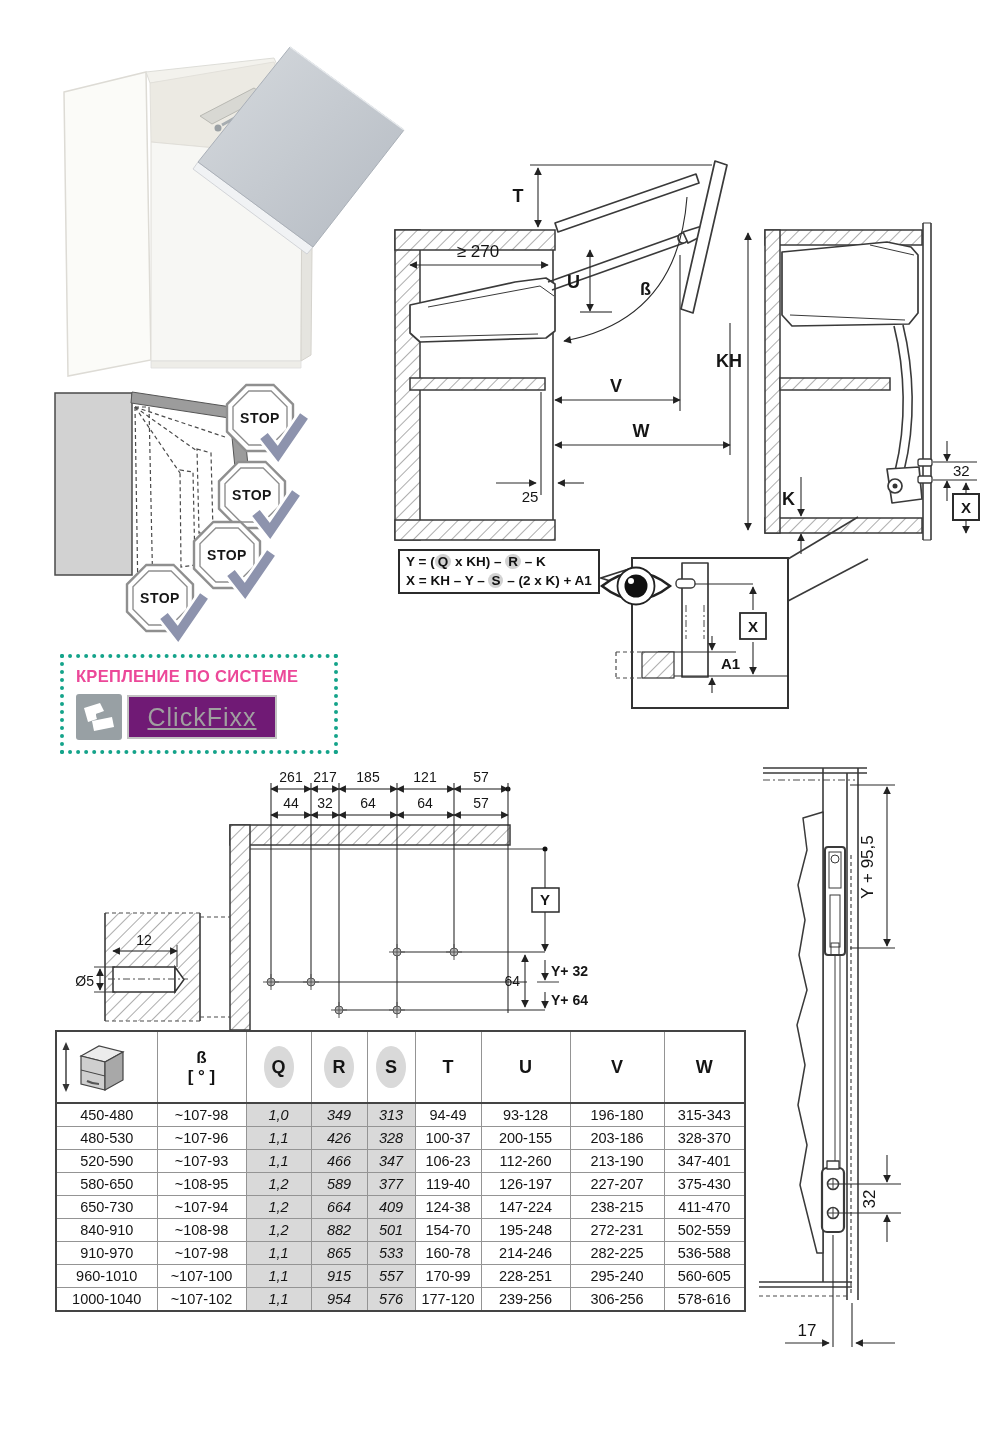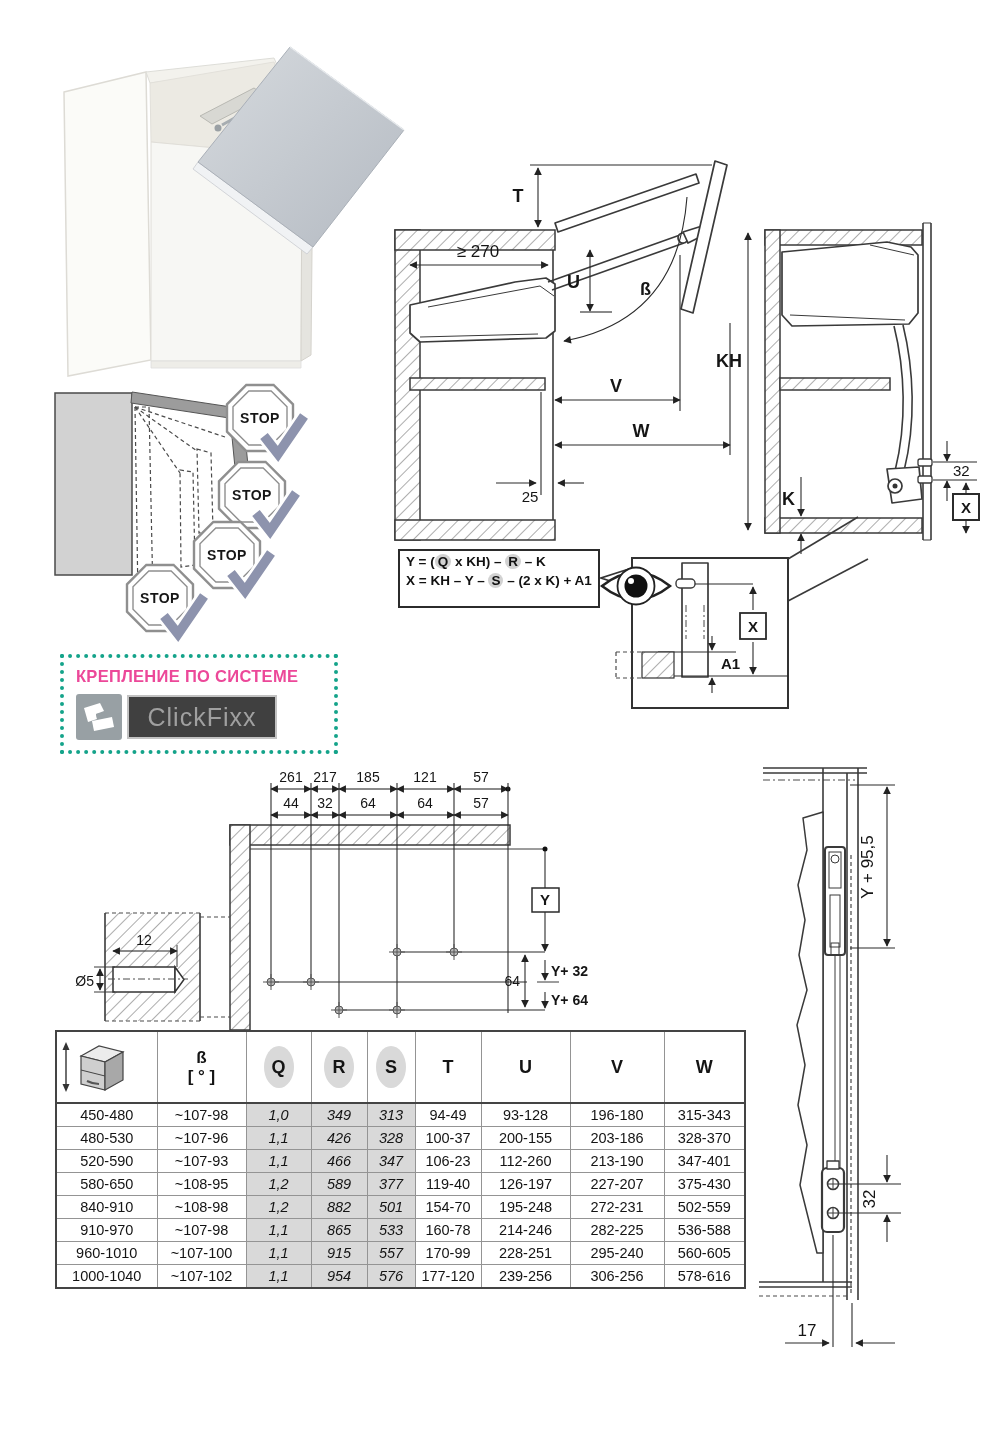--- a/index.html
+++ b/index.html
@@ -17,27 +17,27 @@
   .end{text-anchor:end;}
   .ln{stroke:#3a3a3a;stroke-width:1.6;fill:none;}
   .thin{stroke:#3a3a3a;stroke-width:1;fill:none;}
   .dim{stroke:#2b2b2b;stroke-width:1.1;fill:none;}
   .dsh{stroke:#4a4a4a;stroke-width:1.2;fill:none;stroke-dasharray:4 3;}
   .ddot{stroke:#4a4a4a;stroke-width:1;fill:none;stroke-dasharray:7 3 2 3;}
   .part{fill:#fff;stroke:#3a3a3a;stroke-width:1.7;stroke-linejoin:round;}
   .hwM{fill:url(#hM);stroke:#3a3a3a;stroke-width:1.5;}
   .hwD{fill:url(#hD);stroke:#3a3a3a;stroke-width:1.5;}
   
-  #formula{left:398px;top:549px;border:2px solid #2b2b2b;padding:1px 6px 16px;font-size:13.5px;font-weight:bold;line-height:19px;white-space:nowrap;background:#fff;color:#111;}
+  #formula{left:398px;top:549px;border:2px solid #2b2b2b;padding:1px 6px 2px;font-size:13.5px;font-weight:bold;line-height:19px;white-space:nowrap;background:#fff;color:#111;}
   .circ{background:#d2d2d2;border-radius:50%;padding:0 3px;}
   
   #cfx{left:60px;top:654px;width:250px;border:4px dotted #14a38a;padding:9px 8px 10px 12px;background:#fff;}
   .cf-title{font-size:16.5px;font-weight:bold;letter-spacing:.3px;color:#ec4899;}
   .cf-row{display:flex;align-items:center;margin-top:8px;}
-  .cf-brand{width:146px;height:40px;border:2px solid #c2c2c2;margin-left:5px;display:flex;align-items:center;justify-content:center;font-size:25px;color:#a0a0a0;letter-spacing:1px;background:#404040;}
+  .cf-brand{width:146px;height:40px;border:2px solid #c2c2c2;margin-left:5px;display:flex;align-items:center;justify-content:center;font-size:25px;color:#a0a0a0;letter-spacing:1px;background:#701a75;text-decoration:underline;}
   
   #dim-table{position:absolute;left:55px;top:1030px;border-collapse:collapse;table-layout:fixed;width:690px;border:2px solid #444;}
   #dim-table th,#dim-table td{border:1px solid #949494;text-align:center;padding:0;color:#141414;}
   #dim-table thead th{height:70px;font-weight:bold;border-bottom:2.5px solid #444;background:#fff;}
   #dim-table tbody td{height:22px;font-size:14.5px;border-top:1.5px solid #5a5a5a;}
   .qrs{background:#d9d9d9;font-style:italic;}
   .ell{display:inline-block;width:30px;height:42px;line-height:42px;border-radius:50%;background:#d9d9d9;font-size:18px;}
   .hletter{font-size:18px;}
   .betah{font-size:17px;line-height:19px;}
 </style>
@@ -526,20 +526,31 @@
           <td>~108-95</td>
           <td class="qrs">1,2</td>
           <td class="qrs">589</td>
           <td class="qrs">377</td>
           <td>119-40</td>
           <td>126-197</td>
           <td>227-207</td>
           <td>375-430</td>
         </tr>
         <tr>
+          <td>650-730</td>
+          <td>~107-94</td>
+          <td class="qrs">1,2</td>
+          <td class="qrs">664</td>
+          <td class="qrs">409</td>
+          <td>124-38</td>
+          <td>147-224</td>
+          <td>238-215</td>
+          <td>411-470</td>
+        </tr>
+        <tr>
           <td>840-910</td>
           <td>~108-98</td>
           <td class="qrs">1,2</td>
           <td class="qrs">882</td>
           <td class="qrs">501</td>
           <td>154-70</td>
           <td>195-248</td>
           <td>272-231</td>
           <td>502-559</td>
         </tr>

